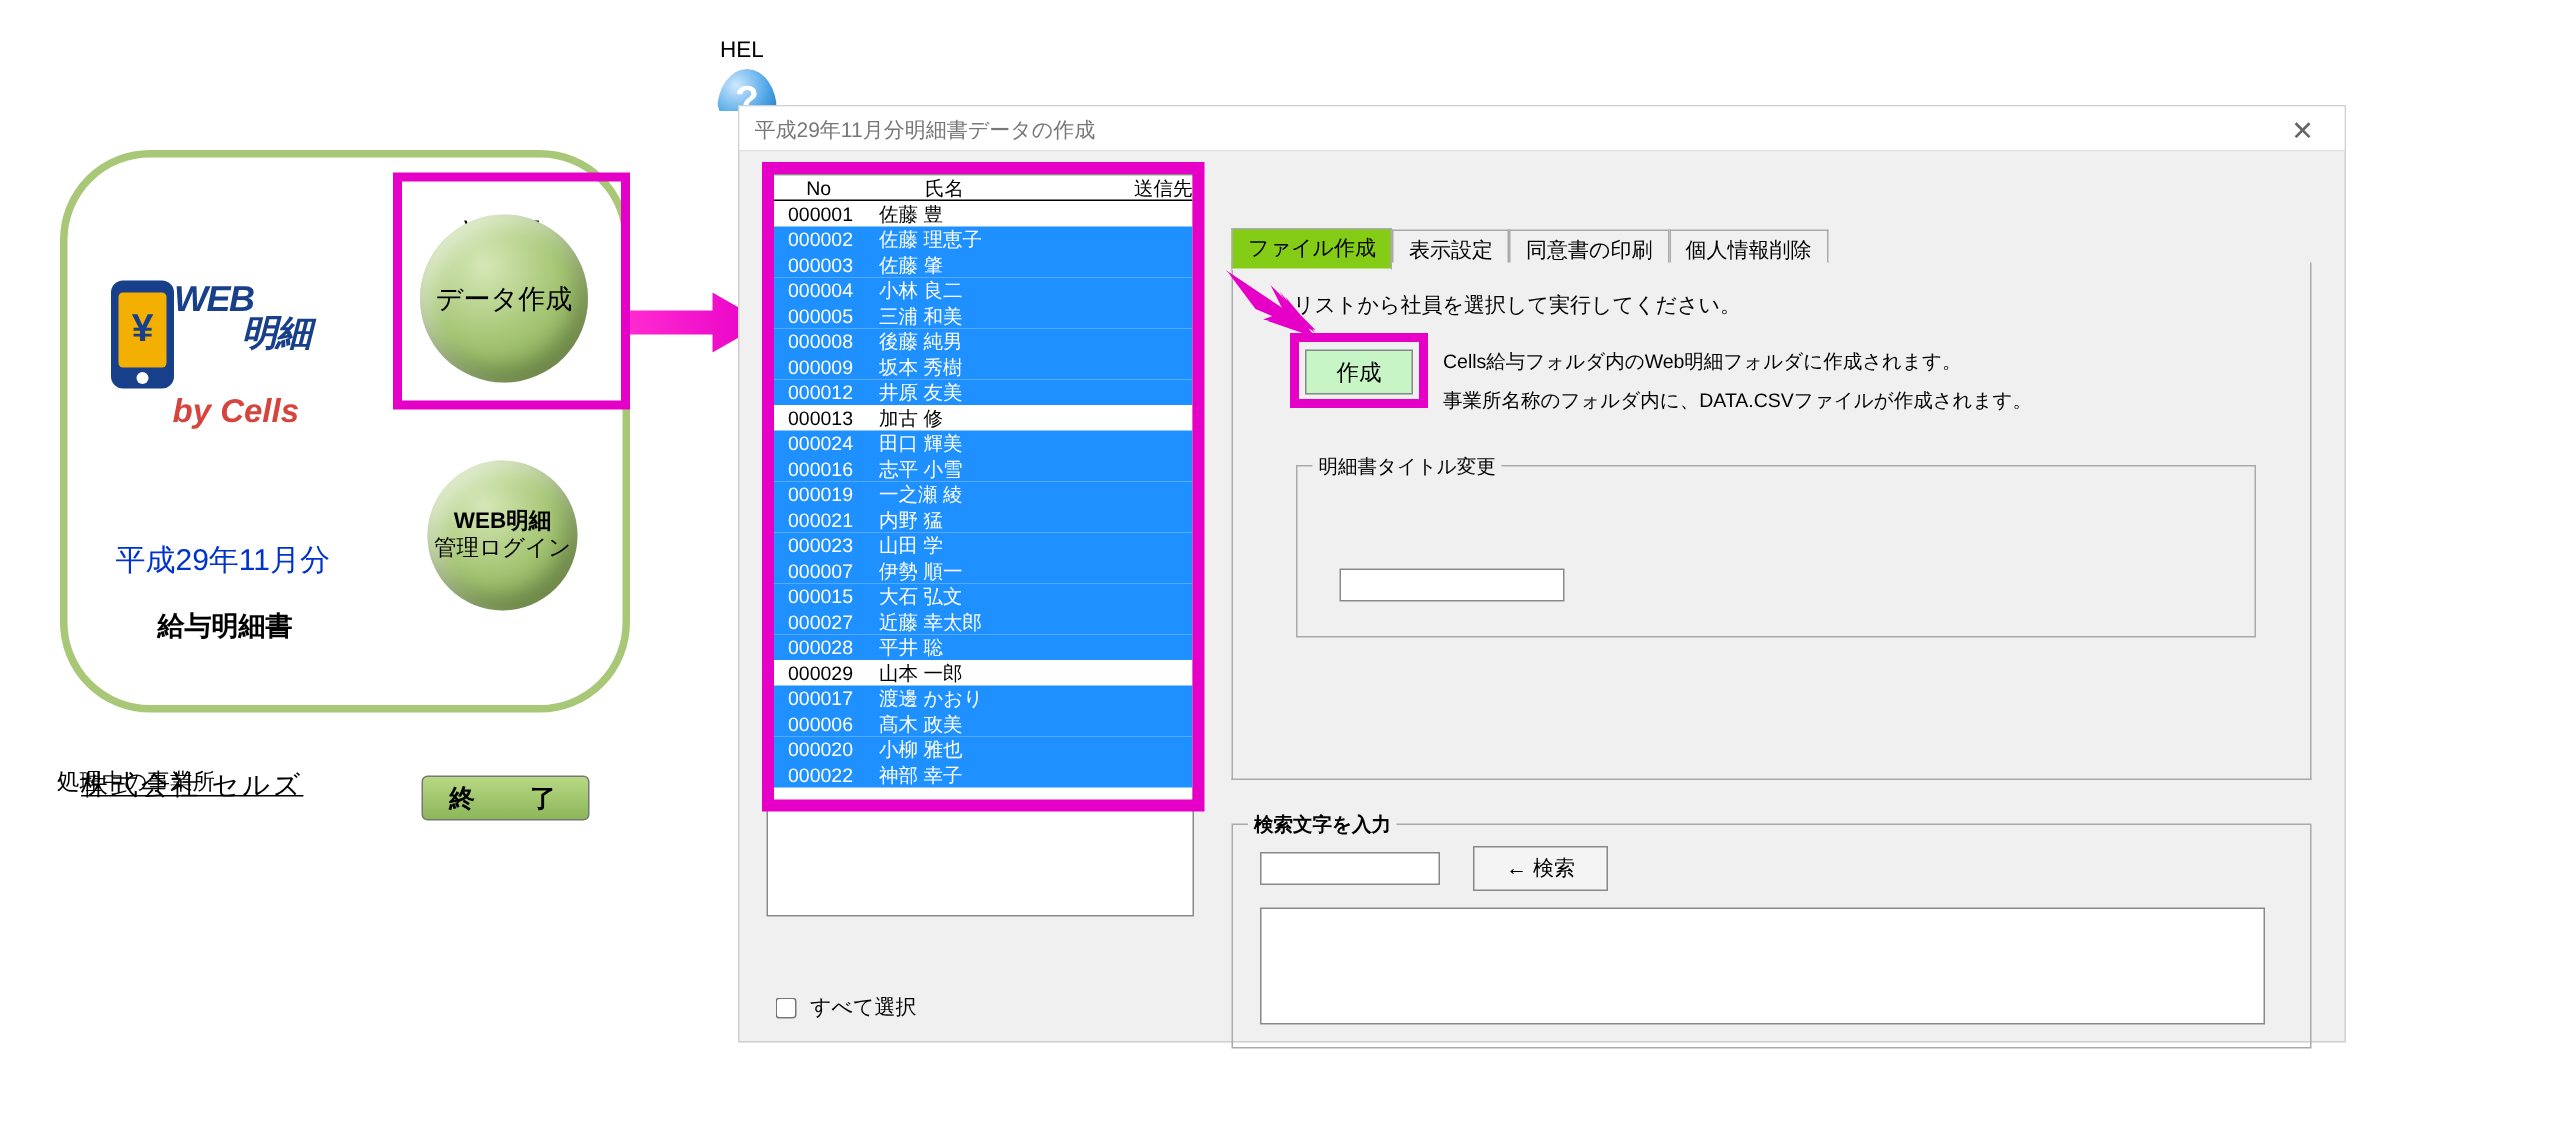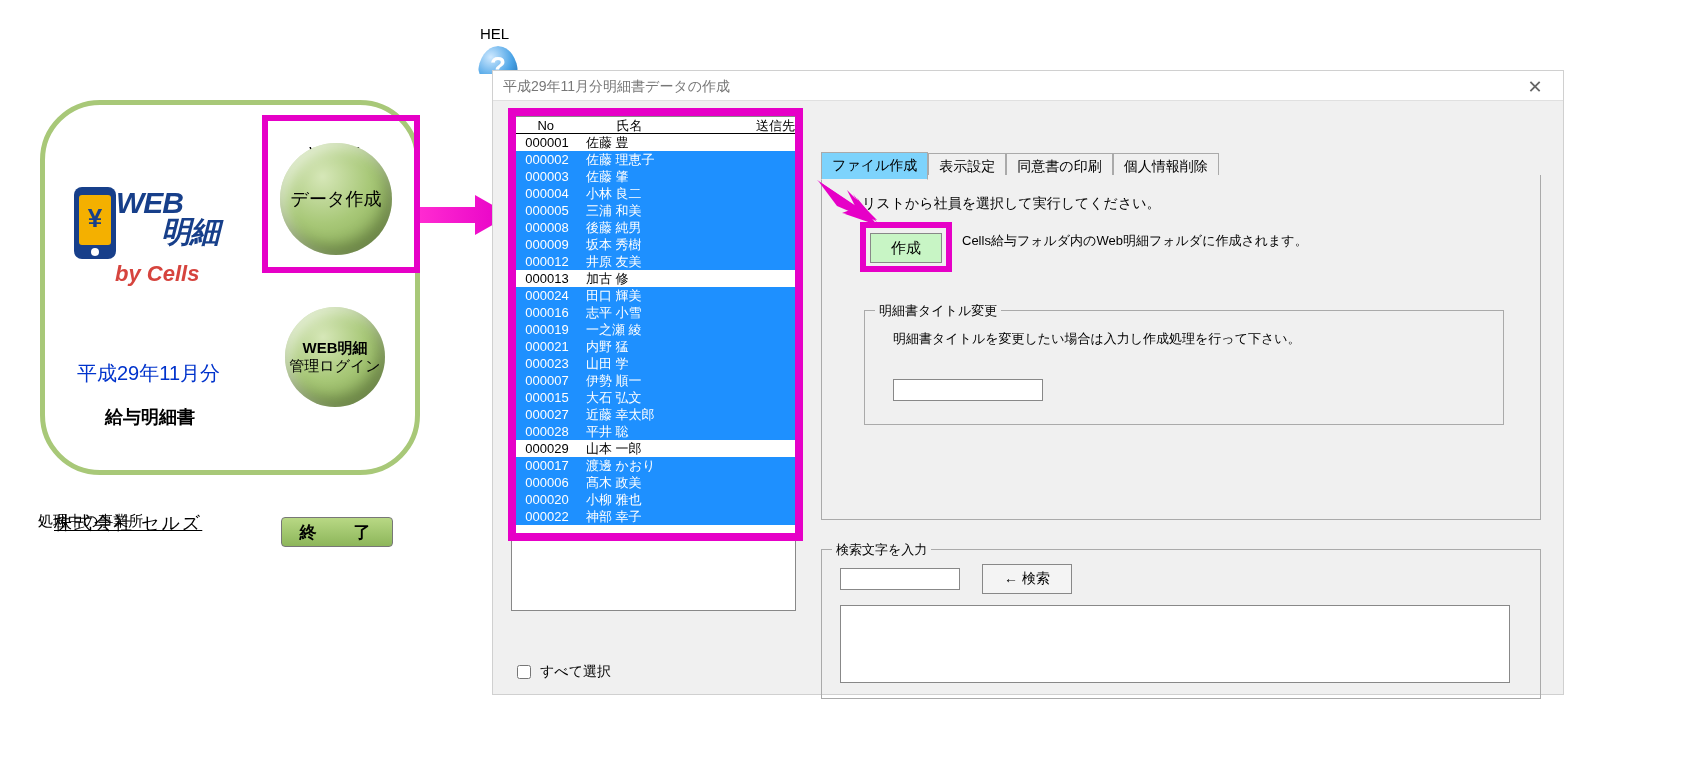--- a/index.html
+++ b/index.html
@@ -30,21 +30,21 @@
     font-size: 16px;
   }
   .logo-wrap {
     position: absolute;
     left: 25px;
     top: 80px;
     width: 170px;
   }
   .logo-text {
     font-weight: 900;
-    font-size: 30px;
+    font-size: 24px;
     font-style: italic;
     color: #173f8a;
     text-shadow: 2px 2px 0 #fff, -1px -1px 0 #fff;
     line-height: 0.95;
     letter-spacing: -1px;
   }
   .logo-text .row1 { display:block; }
   .logo-text .row2 { display:block; margin-left: 45px; }
   .logo-bycells {
     color: #d6443e;
@@ -178,21 +178,21 @@
   .tab {
     padding:4px 10px;
     border:1px solid #aaa;
     border-bottom:none;
     background:#f0f0f0;
     margin-right:0;
     cursor:pointer;
     position:relative;
     top:1px;
   }
-  .tab.active { background:#7dd3fc; border-bottom:1px solid #f0f0f0; z-index:2;}
+  .tab.active { background:#84cc16; border-bottom:1px solid #f0f0f0; z-index:2;}
   .tab-body {
     position:absolute; left:328px; top:104px;
     width:720px; height:345px;
     border:1px solid #aaa; border-top:none;
     background:#f0f0f0;
   }
   .instr { position:absolute; left:40px; top:20px; font-size:14px; }
   .make-btn {
     position:absolute; left:48px; top:58px;
     width:72px; height:30px;
@@ -216,21 +216,21 @@
   #fs-title input {
     position:absolute; left:28px; top:68px;
     width:150px; height:22px;
     border:1px solid #888;
   }
   #fs-search {
     position:absolute; left:328px; top:478px;
     width:720px; height:150px;
     border:1px solid #aaa;
   }
-  #fs-search .legend { position:absolute; top:-9px; left:10px; background:#f0f0f0; padding:0 4px; font-size:13px;}
+  #fs-search .legend { position:absolute; top:-9px; left:10px; background:#f0f0f0; padding:0 4px; font-size:13px;font-weight:bold;}
   #fs-search input.term {
     position:absolute; left:18px; top:18px;
     width:120px; height:22px; border:1px solid #888;
   }
   #fs-search button {
     position:absolute; left:160px; top:14px;
     width:90px; height:30px;
     background:#f4f4f4; border:1px solid #888;
     font-size:14px; cursor:pointer;
   }
@@ -437,26 +437,26 @@
     <div class="tab active">ファイル作成</div>
     <div class="tab">表示設定</div>
     <div class="tab">同意書の印刷</div>
     <div class="tab">個人情報削除</div>
   </div>
   <div class="tab-body">
     <div class="instr">リストから社員を選択して実行してください。</div>
     <button class="make-btn">作成</button>
     <div class="desc">
       <div>Cells給与フォルダ内のWeb明細フォルダに作成されます。</div>
+      <div style="margin-top:6px;">事業所名称のフォルダ内に、DATA.CSVファイルが作成されます。</div>
     </div>
 
     <div id="fs-title" class="fieldset">
       <div class="legend">明細書タイトル変更</div>
       <div class="hint">
-        <div>明細書タイトルを変更したい場合は入力し作成処理を行って下さい。</div>
       </div>
       <input type="text" style="">
     </div>
   </div>
 
   <div id="fs-search">
     <div class="legend">検索文字を入力</div>
     <input class="term" type="text" style="">
     <button>← 検索</button>
     <textarea style=""></textarea>

